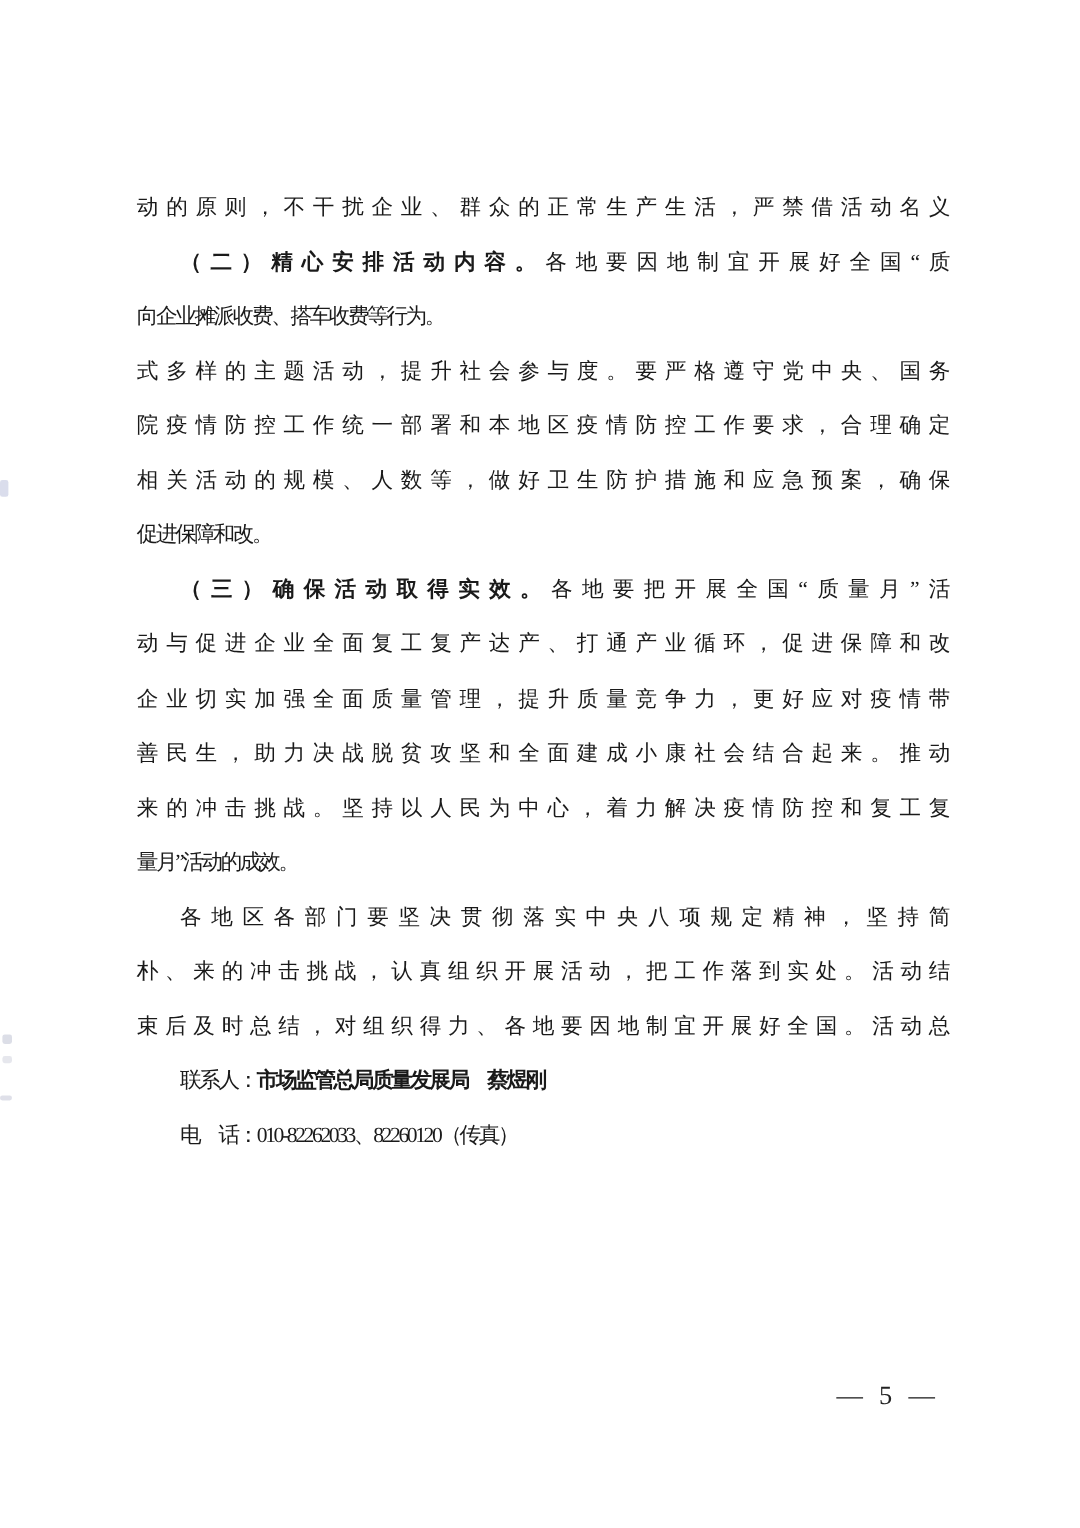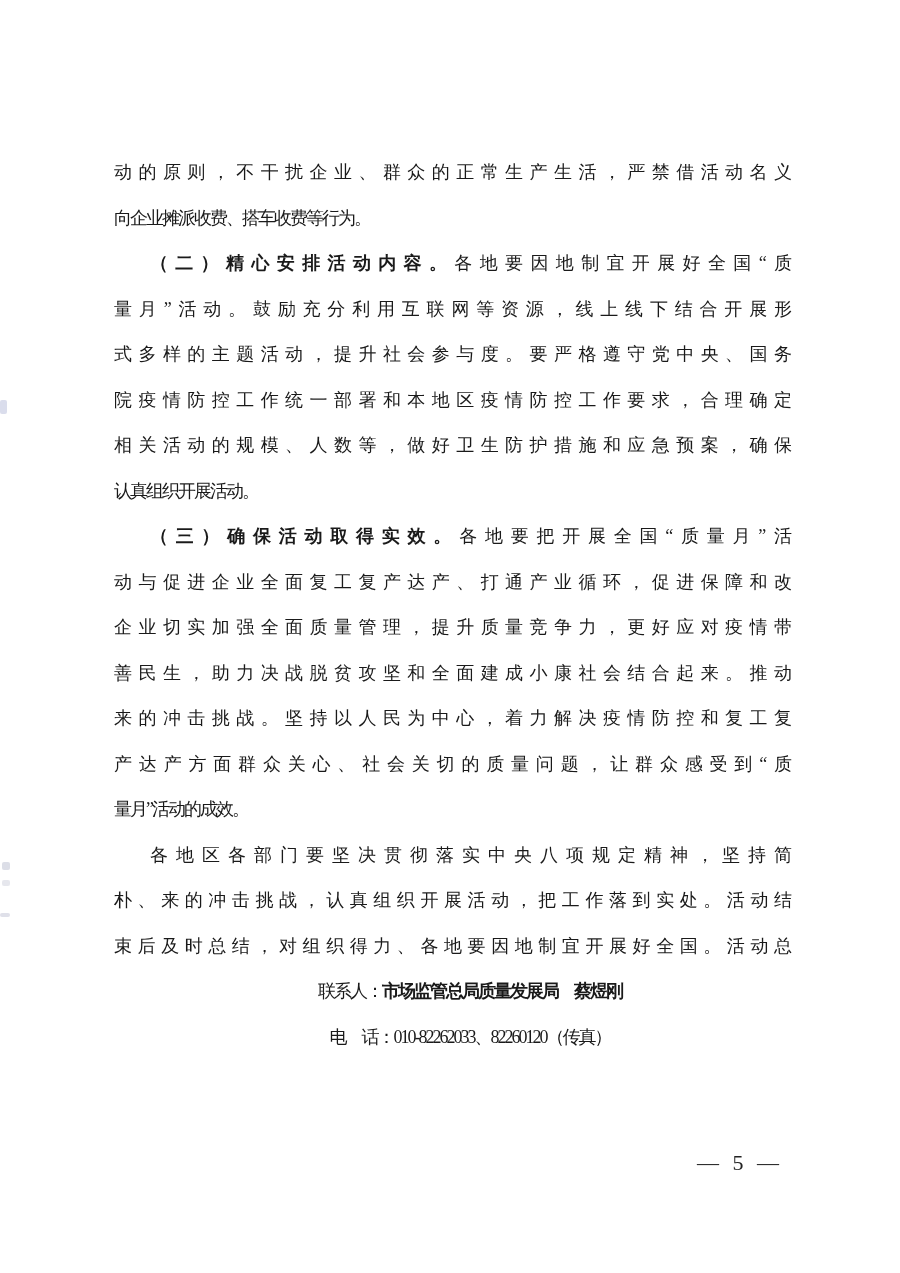--- a/index.html
+++ b/index.html
@@ -29,21 +29,20 @@
     height: 45.5px;
     white-space: normal;
     overflow: visible;
   }
   .line.fill {
     text-align: justify;
     text-align-last: justify;
   }
   .line.indent {
     text-indent: 36px;
-    text-align: center;
   }
   .bold {
     font-weight: bold;
   }
   .page-number {
     position: absolute;
     left: 697px;
     top: 1150px;
     font-size: 22px;
     letter-spacing: 1px;
@@ -59,33 +58,31 @@
   .a2 { left: 2px;  top: 862px; width: 8px;  height: 8px;  background: rgba(140,145,175,0.30); }
   .a3 { left: 2px;  top: 880px; width: 8px;  height: 6px;  background: rgba(140,145,175,0.22); }
   .a4 { left: 0px;  top: 913px; width: 10px; height: 4px;  background: rgba(140,145,175,0.28); }
 </style>
 </head>
 <body>
 
 <div class="page">
   <div class="doc-body">
       <div class="line fill"><span>动的原则，不干扰企业、群众的正常生产生活，严禁借活动名义</span></div>
+      <div class="line indent fill"><span class="bold">（二）精心安排活动内容。</span><span>各地要因地制宜开展好全国“质</span></div>
       <div class="line"><span>向企业摊派收费、搭车收费等行为。</span></div>
-      <div class="line indent fill"><span class="bold">（二）精心安排活动内容。</span><span>各地要因地制宜开展好全国“质</span></div>
-      <div class="line fill"><span>量月”活动。鼓励充分利用互联网等资源，线上线下结合开展形</span></div>
       <div class="line fill"><span>式多样的主题活动，提升社会参与度。要严格遵守党中央、国务</span></div>
       <div class="line fill"><span>院疫情防控工作统一部署和本地区疫情防控工作要求，合理确定</span></div>
       <div class="line fill"><span>相关活动的规模、人数等，做好卫生防护措施和应急预案，确保</span></div>
-      <div class="line"><span>认真组织开展活动。</span></div>
+      <div class="line"><span>促进保障和改。</span></div>
       <div class="line indent fill"><span class="bold">（三）确保活动取得实效。</span><span>各地要把开展全国“质量月”活</span></div>
       <div class="line fill"><span>动与促进企业全面复工复产达产、打通产业循环，促进保障和改</span></div>
       <div class="line fill"><span>企业切实加强全面质量管理，提升质量竞争力，更好应对疫情带</span></div>
       <div class="line fill"><span>善民生，助力决战脱贫攻坚和全面建成小康社会结合起来。推动</span></div>
       <div class="line fill"><span>来的冲击挑战。坚持以人民为中心，着力解决疫情防控和复工复</span></div>
-      <div class="line fill"><span>产达产方面群众关心、社会关切的质量问题，让群众感受到“质</span></div>
       <div class="line"><span>量月”活动的成效。</span></div>
       <div class="line indent fill"><span>各地区各部门要坚决贯彻落实中央八项规定精神，坚持简</span></div>
       <div class="line fill"><span>朴、来的冲击挑战，认真组织开展活动，把工作落到实处。活动结</span></div>
       <div class="line fill"><span>束后及时总结，对组织得力、各地要因地制宜开展好全国。活动总</span></div>
       <div class="line indent"><span>联系人：</span><span class="bold">市场监管总局质量发展局　蔡煜刚</span></div>
       <div class="line indent"><span>电　话：010-82262033、82260120（传真）</span></div>
     </div>
   <div class="page-number">— 5 —</div>
   <div class="artifact a1"></div>
   <div class="artifact a2"></div>

